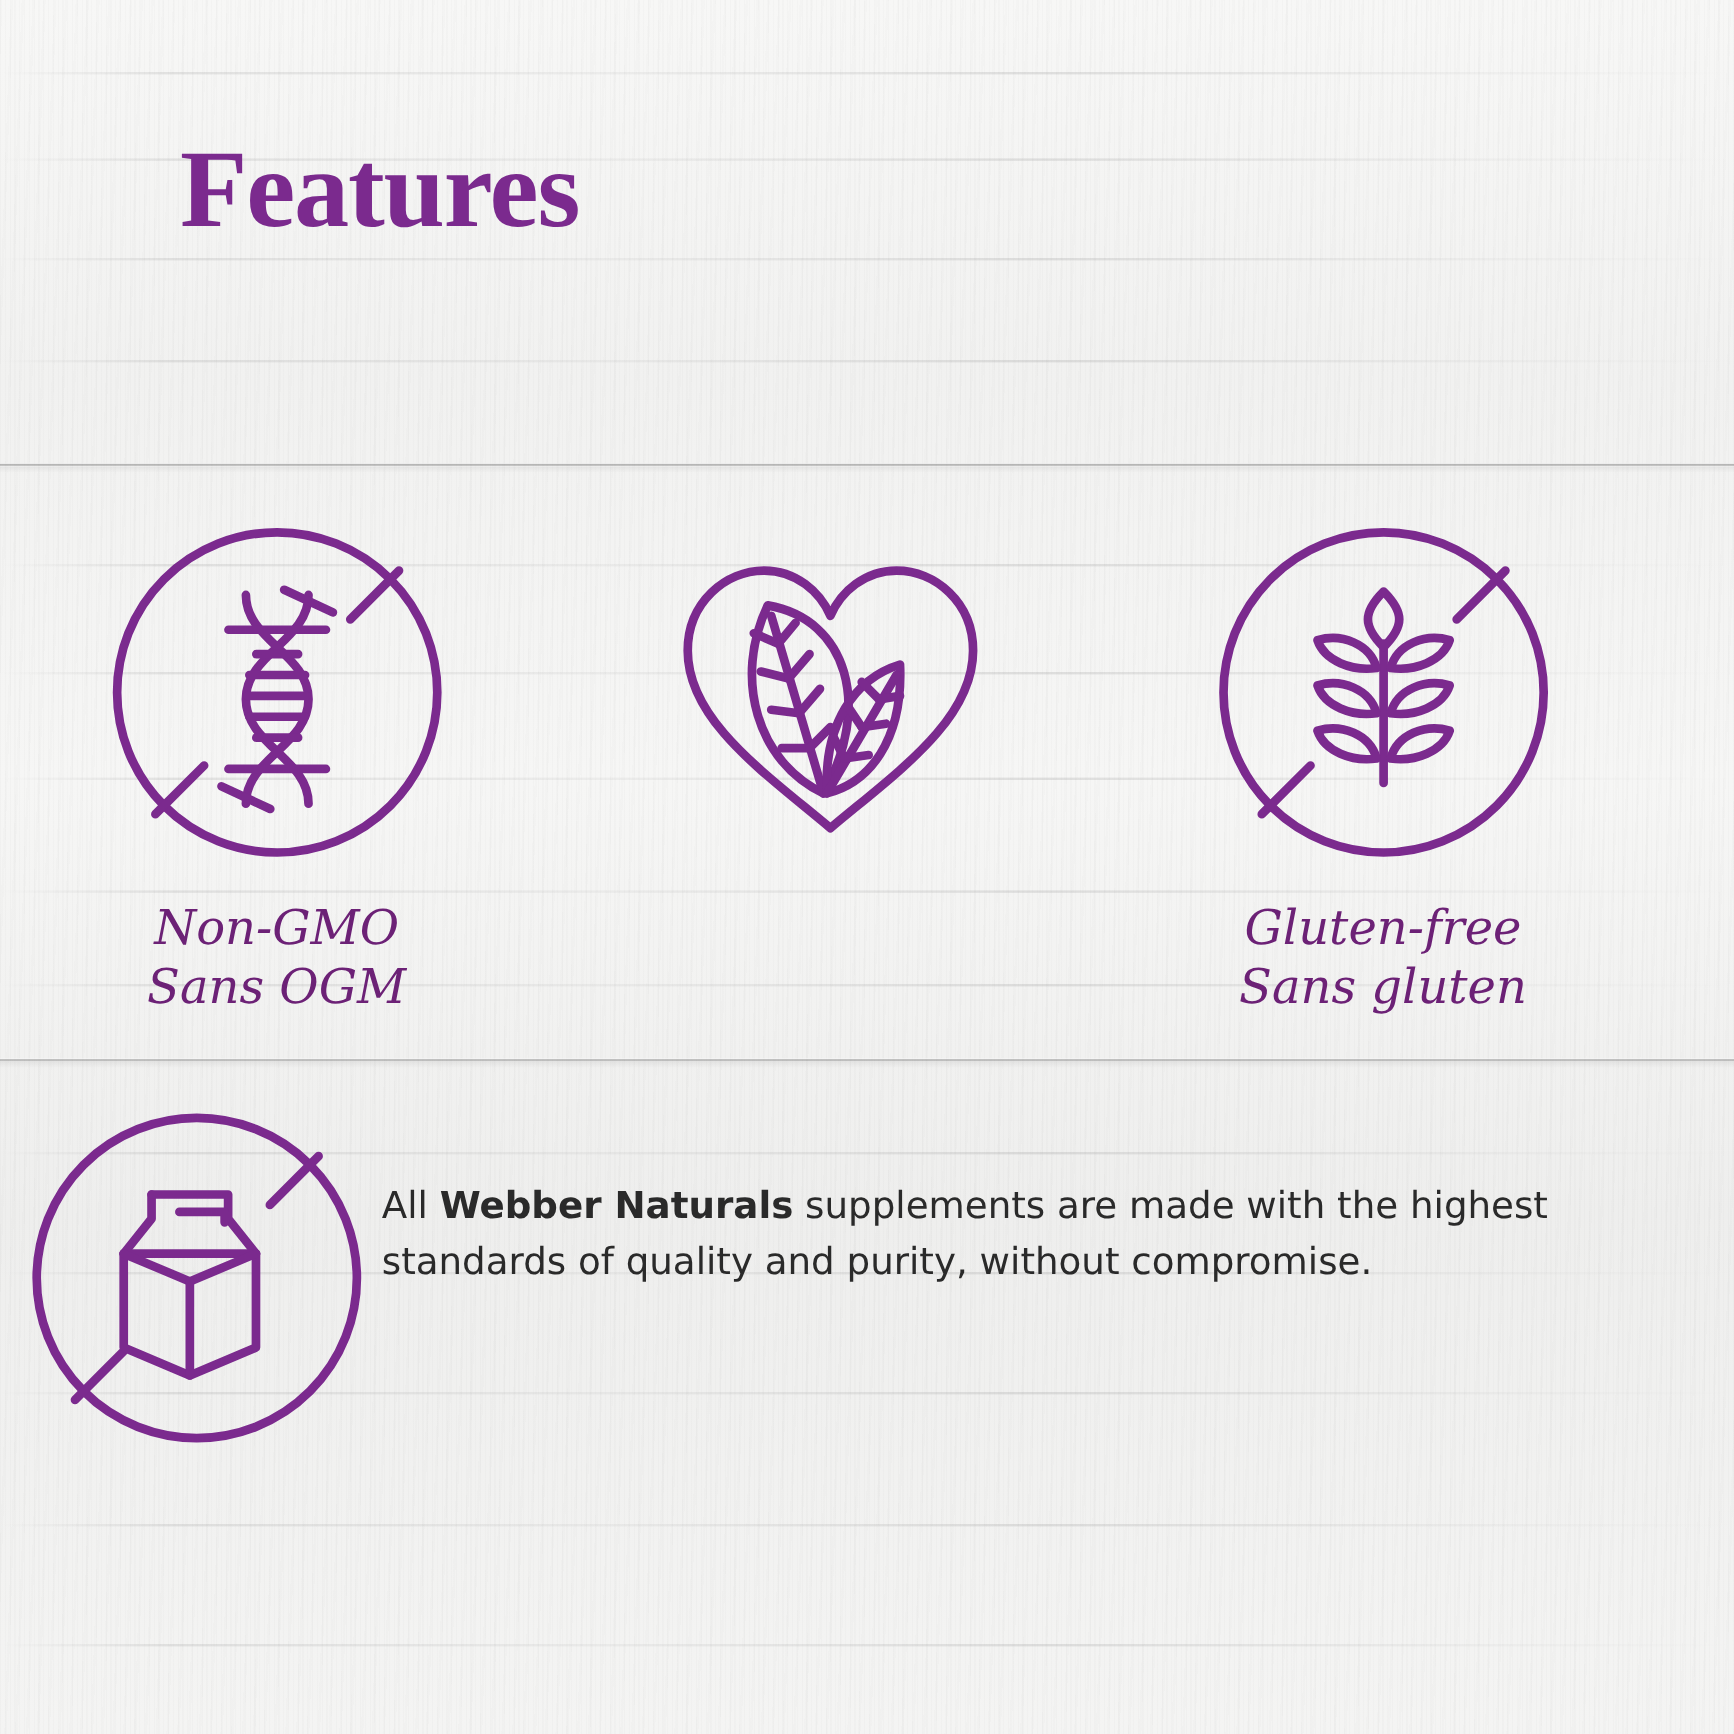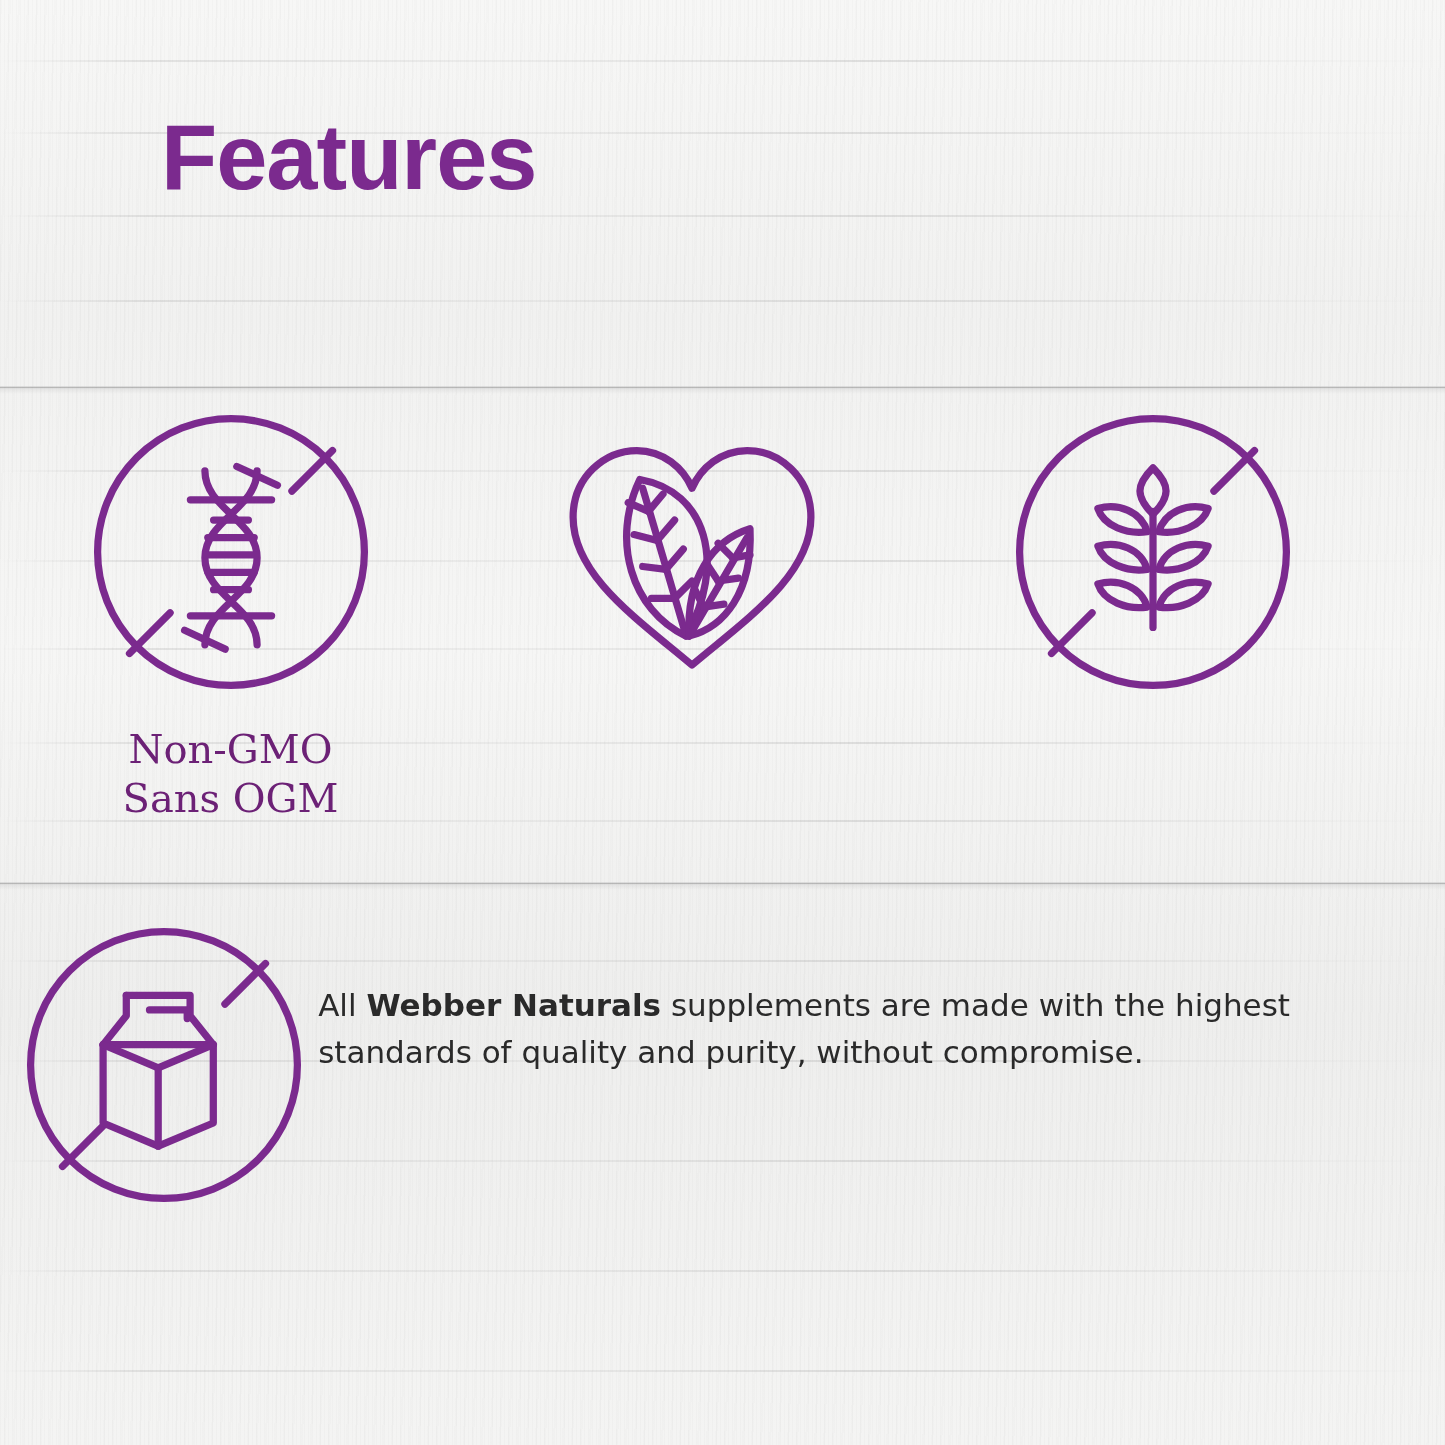--- a/index.html
+++ b/index.html
@@ -61,40 +61,41 @@
     content: "";
     position: absolute;
     left: 0; right: 0; top: 3px;
     height: 5px;
     background: linear-gradient(180deg, rgba(190,190,190,0.25), rgba(255,255,255,0));
   }
 
   
   .heading {
     position: absolute;
-    left: 161px;
+    left: 150px;
     top: 96px;
     color: #7B2A8E;
-    font-family: Liberation Sans, sans-serif;
+    font-family: Liberation Serif, serif;
     font-weight: bold;
     font-size: 92px;
     line-height: 1.33;
     letter-spacing: -1px;
     white-space: nowrap;
     text-align: center;
   }
   .heading .line2 { display: block; }
 
   
   .row-top {
     position: absolute;
     left: 0;
-    top: 407px;
+    top: 432px;
     width: 1383px;
     display: flex;
+    font-style: italic;
   }
   .cell {
     flex: 1 1 0;
     display: flex;
     flex-direction: column;
     align-items: center;
   }
   .icon-wrap { width: 290px; height: 290px; }
   .icon-wrap svg { display: block; width: 100%; height: 100%; }
 
@@ -249,20 +250,24 @@
 
           <path d="M96 86 C 82 88 66 82 62 70 C 76 66 92 72 96 86 Z"></path>
           <path d="M96 112 C 82 114 66 108 62 96 C 76 92 92 98 96 112 Z"></path>
           <path d="M96 138 C 82 140 66 134 62 122 C 76 118 92 124 96 138 Z"></path>
 
           <path d="M104 86 C 118 88 134 82 138 70 C 124 66 108 72 104 86 Z"></path>
           <path d="M104 112 C 118 114 134 108 138 96 C 124 92 108 98 104 112 Z"></path>
           <path d="M104 138 C 118 140 134 134 138 122 C 124 118 108 124 104 138 Z"></path>
         </svg>
       </div>
+      <div class="feat-label">
+        <span class="ln">Gluten-free</span>
+        <span class="ln">Sans gluten</span>
+      </div>
     </div>
 
   </div>
 
   <div class="row-bottom">
 
     <div class="bottom-left">
       <div class="icon-wrap">
         <svg viewBox="0 0 200 200" fill="none" stroke="#7B2A8E" stroke-width="5" stroke-linecap="round" stroke-linejoin="round">
           <circle cx="100" cy="100" r="92"></circle>

